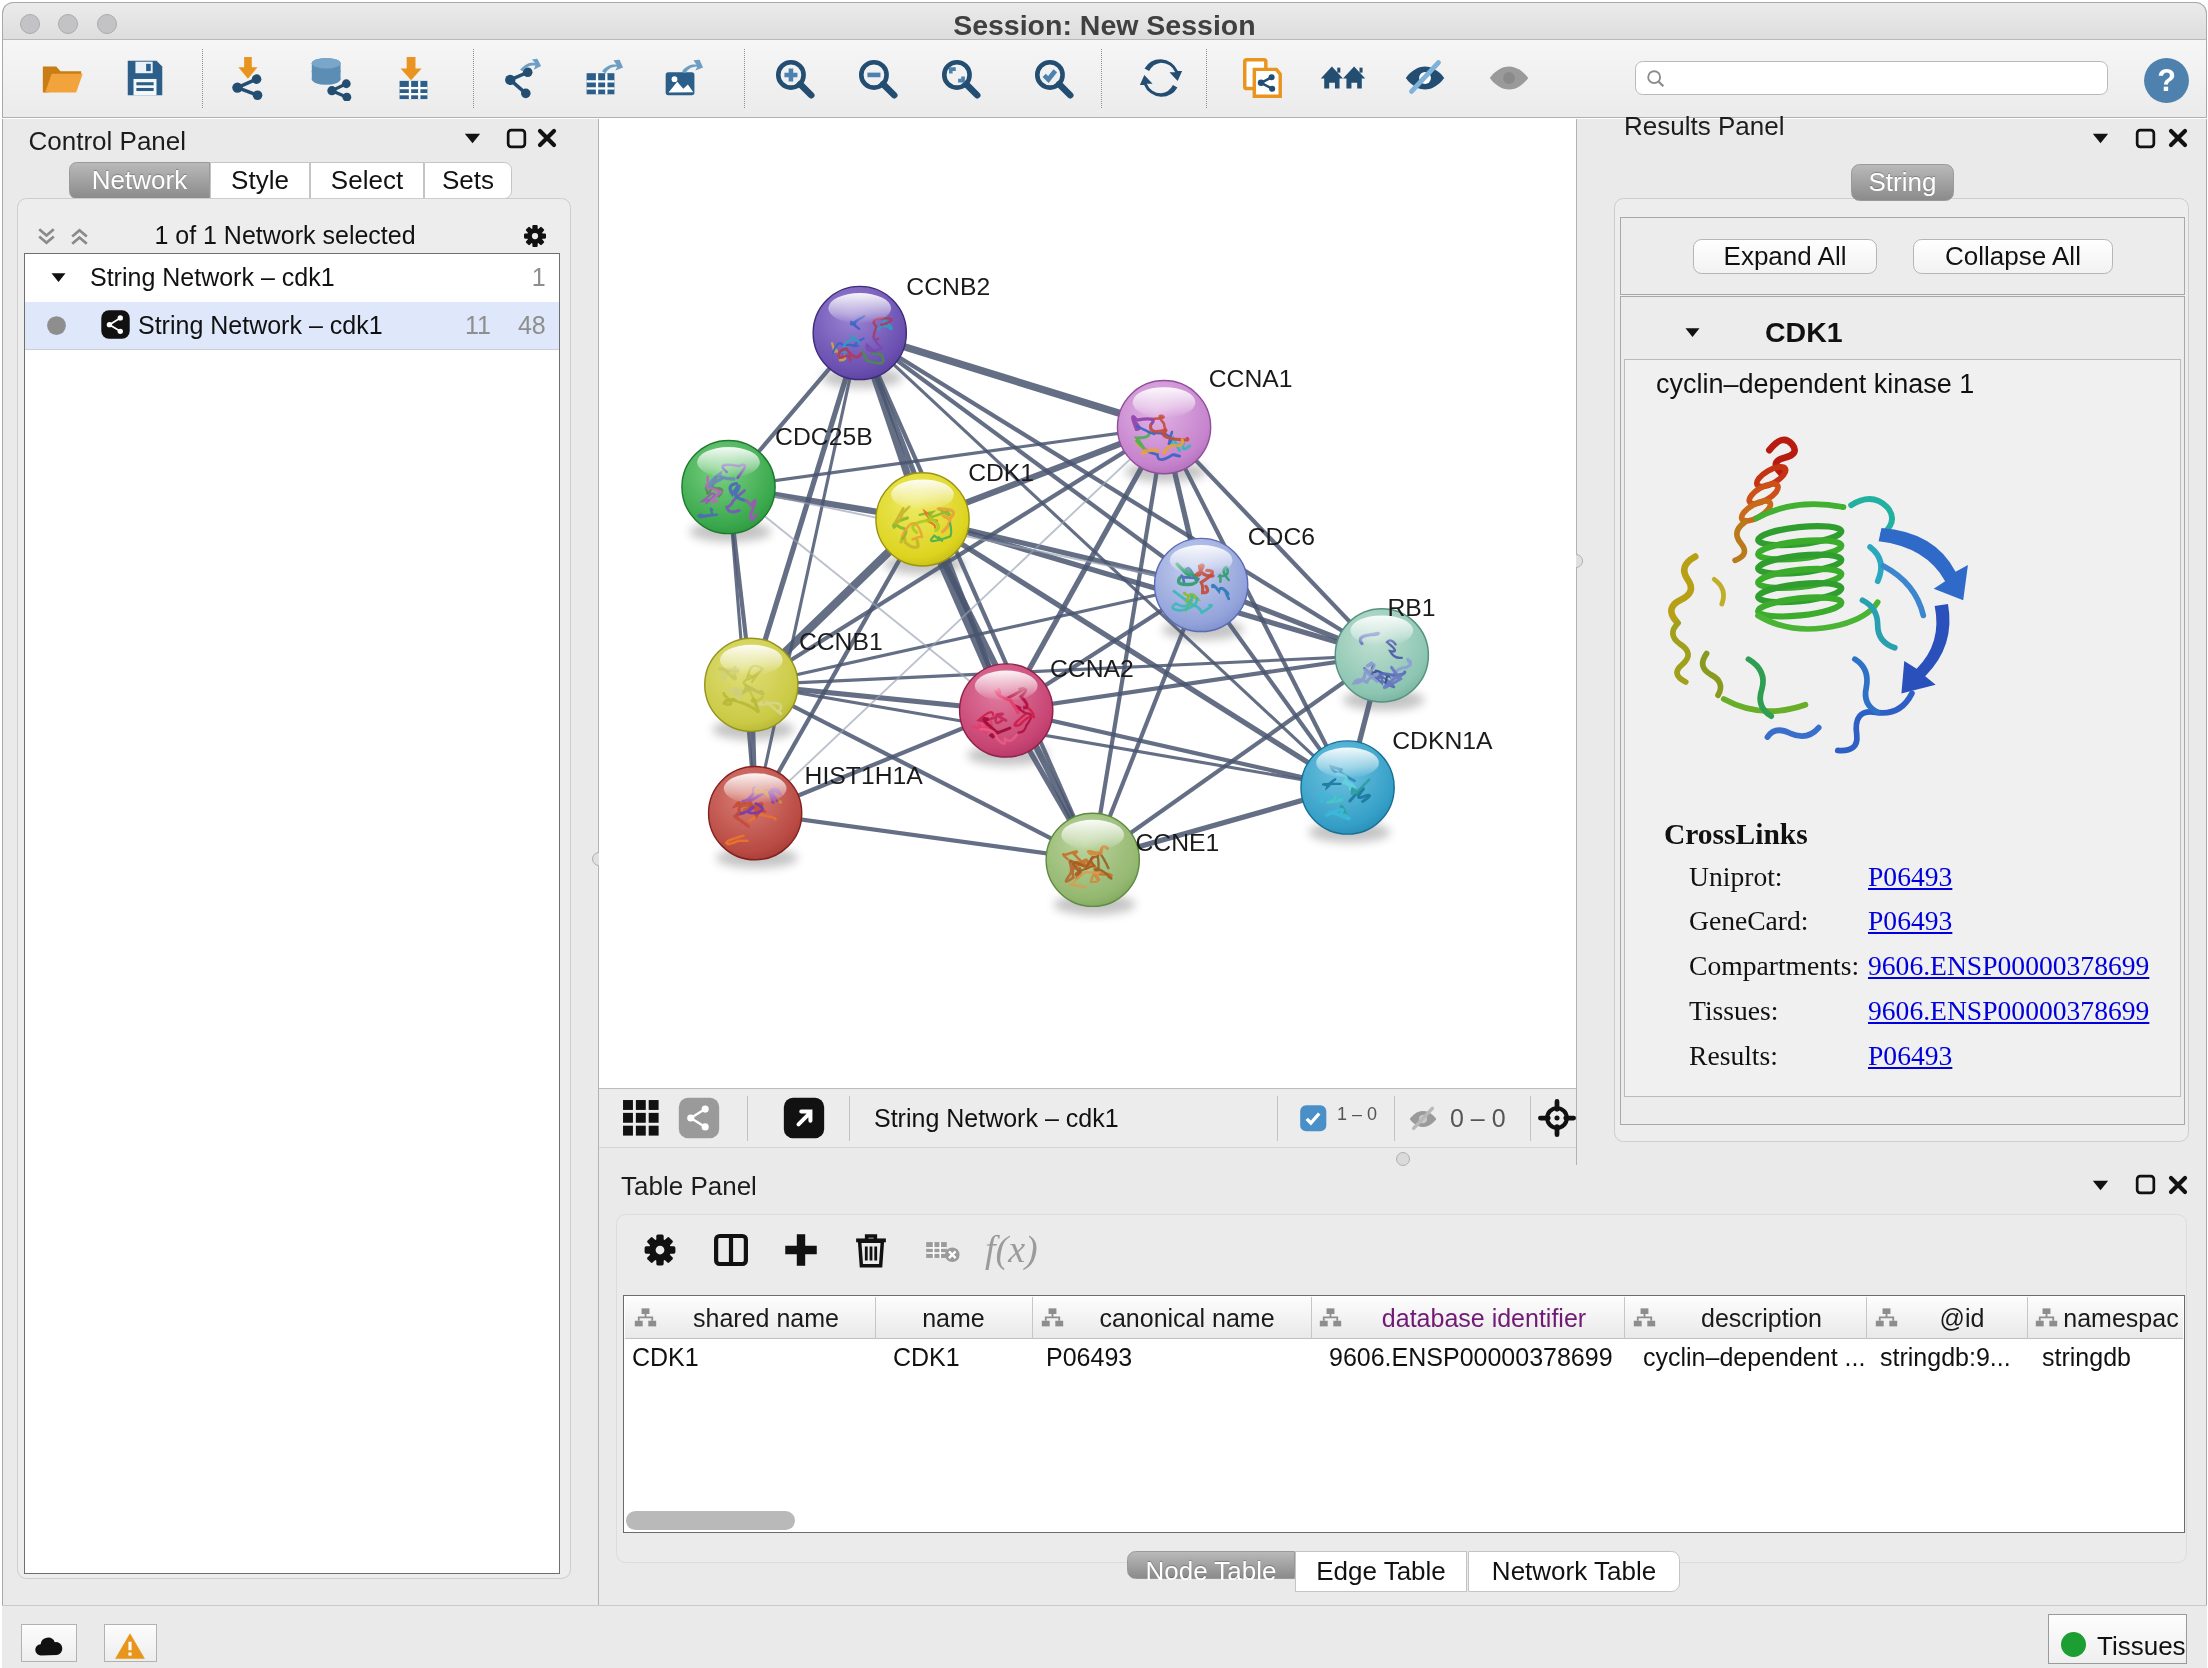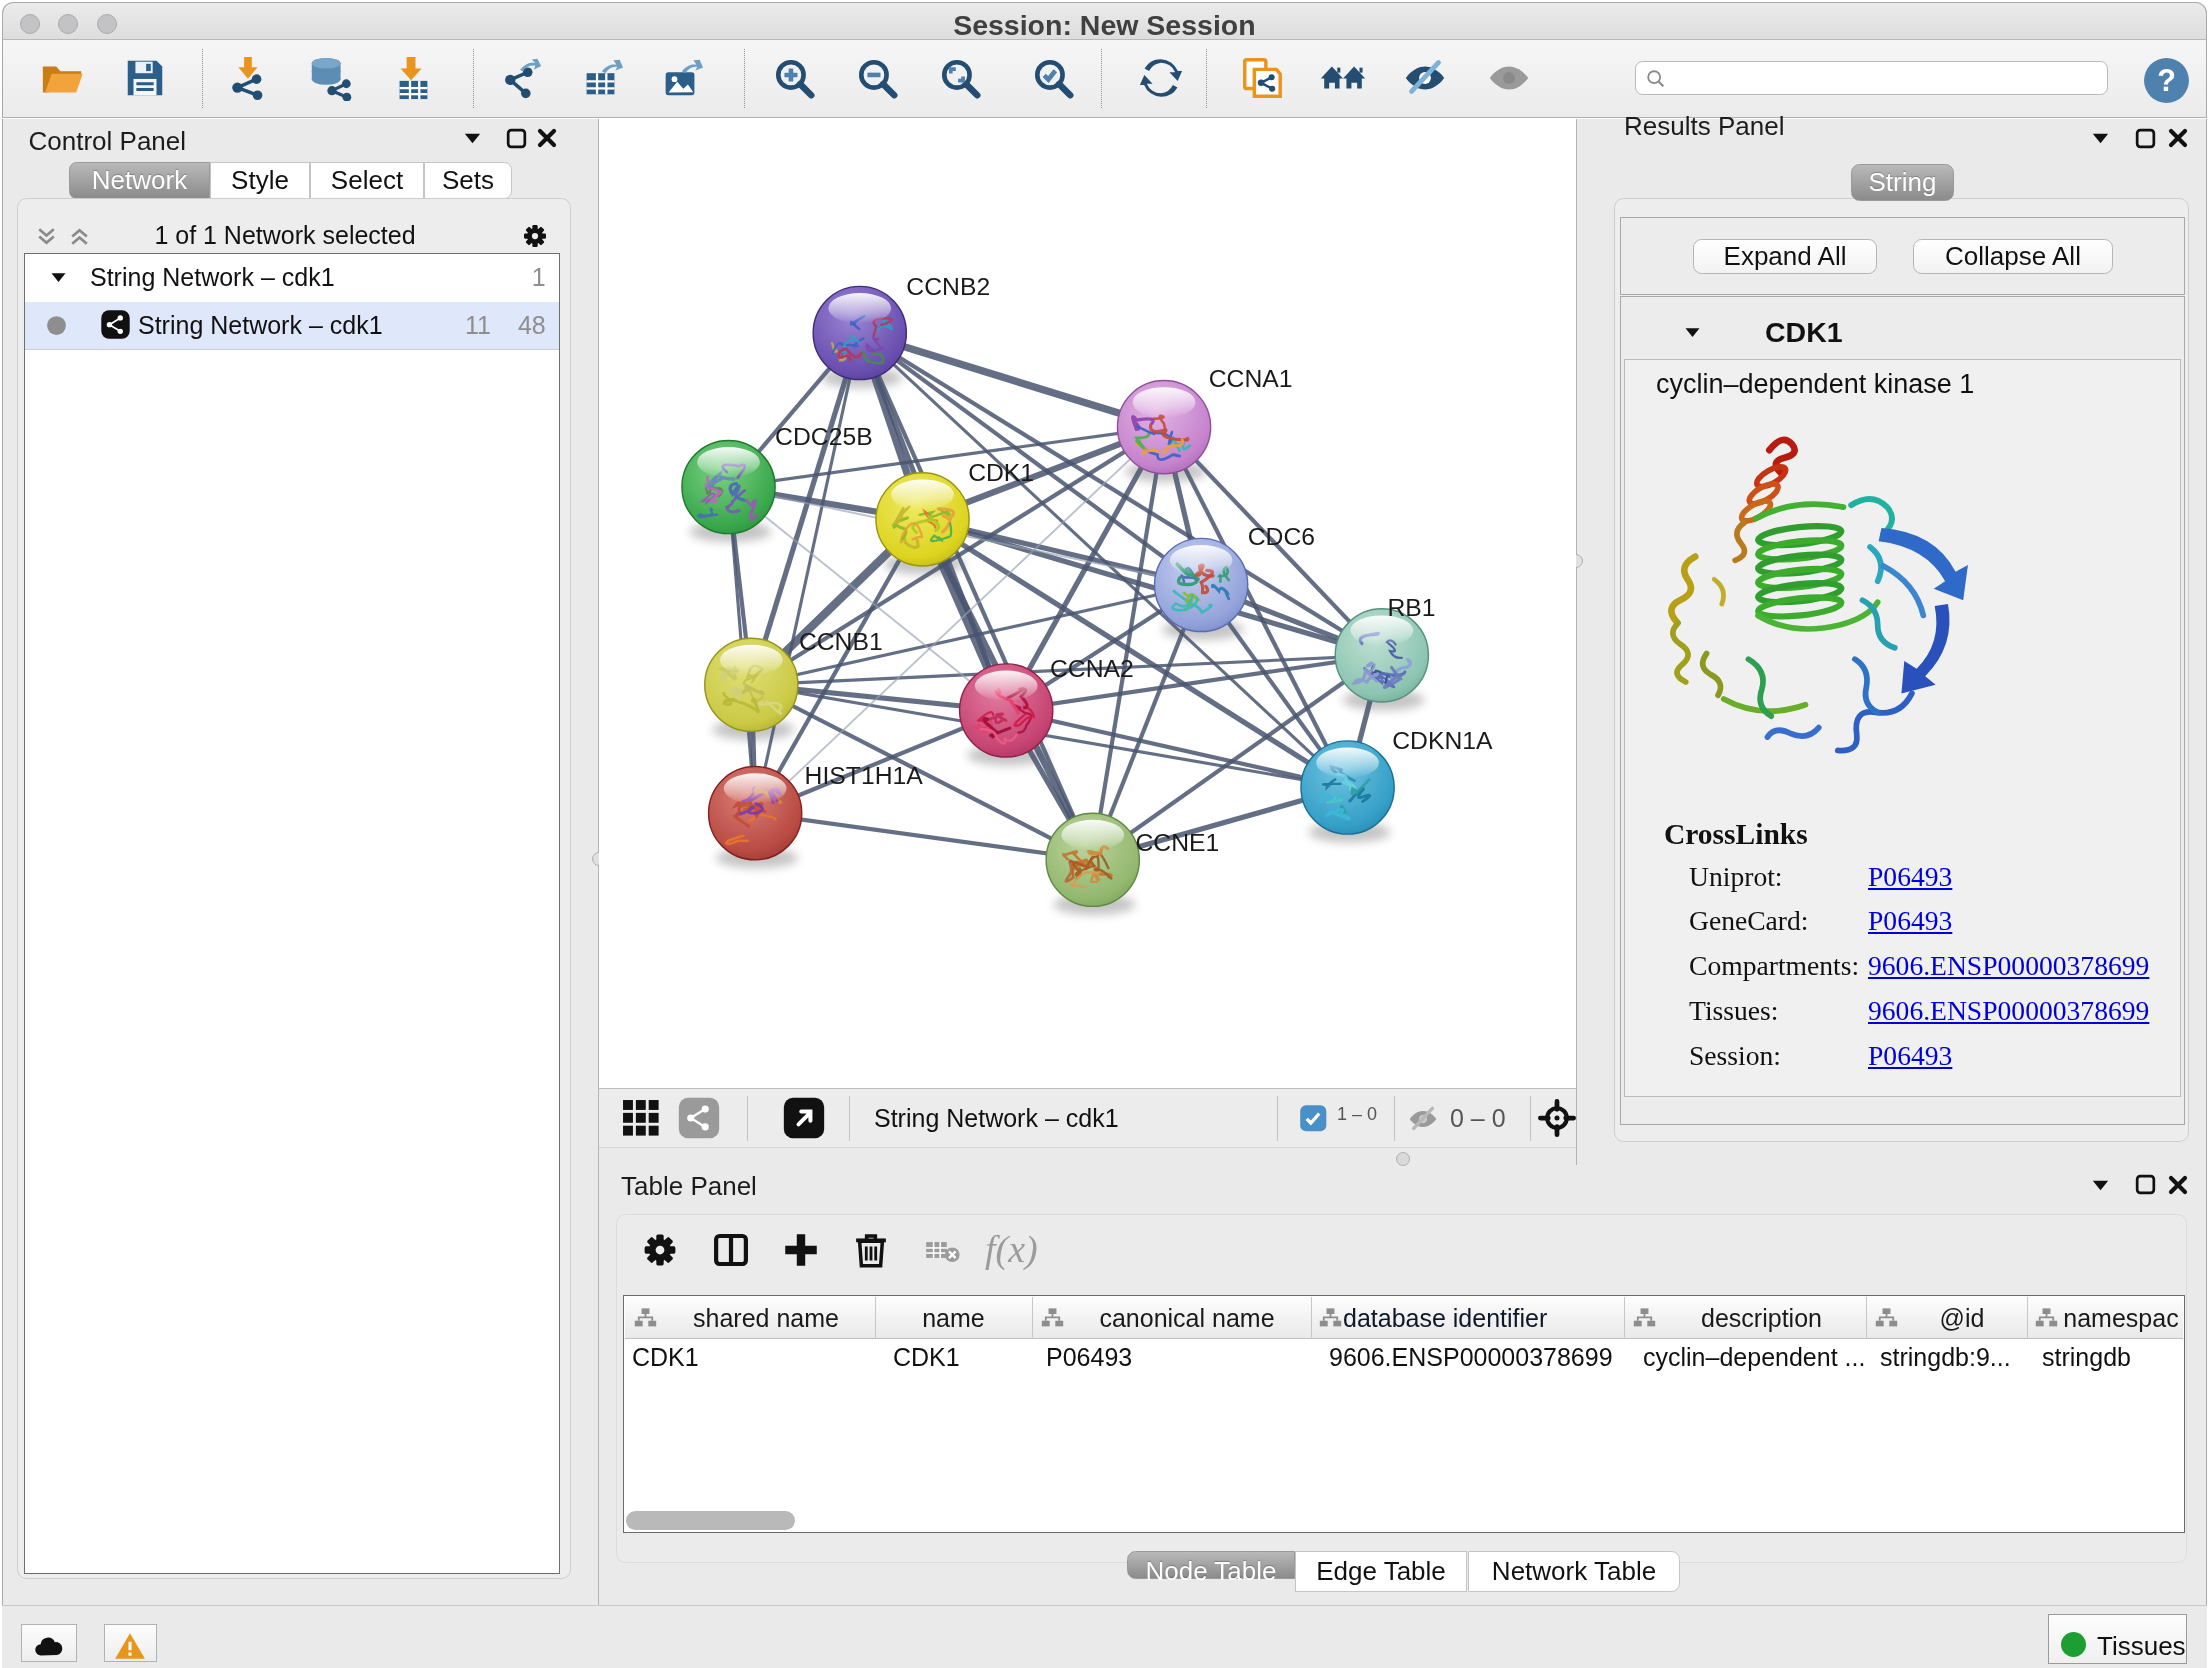--- a/index.html
+++ b/index.html
@@ -655,21 +655,21 @@
   </svg>
 <div class="abs serif" style="left:1664px;top:818px;font-size:29.5px;font-weight:bold;color:#111">CrossLinks</div>
 <div class="abs serif" style="left:1689px;top:861px;font-size:27.6px;color:#111">Uniprot:</div>
 <div class="abs serif link" style="left:1868px;top:861px;font-size:27.6px">P06493</div>
 <div class="abs serif" style="left:1689px;top:905px;font-size:27.6px;color:#111">GeneCard:</div>
 <div class="abs serif link" style="left:1868px;top:905px;font-size:27.6px">P06493</div>
 <div class="abs serif" style="left:1689px;top:950px;font-size:27.6px;color:#111">Compartments:</div>
 <div class="abs serif link" style="left:1868px;top:950px;font-size:27.6px">9606.ENSP00000378699</div>
 <div class="abs serif" style="left:1689px;top:995px;font-size:27.6px;color:#111">Tissues:</div>
 <div class="abs serif link" style="left:1868px;top:995px;font-size:27.6px">9606.ENSP00000378699</div>
-<div class="abs serif" style="left:1689px;top:1040px;font-size:27.6px;color:#111">Session:</div>
+<div class="abs serif" style="left:1689px;top:1040px;font-size:27.6px;color:#111">Results:</div>
 <div class="abs serif link" style="left:1868px;top:1040px;font-size:27.6px">P06493</div>
 <div class="abs phdr" style="left:621px;top:1171px">Table Panel</div>
 <svg class="abs" style="left:2089px;top:1174px" width="23" height="23" viewBox="0 0 24 24">
     <path d="M4 7h16l-8 10z" fill="#111"></path>
   </svg>
 <svg class="abs" style="left:2133px;top:1172px" width="25" height="25" viewBox="0 0 24 24">
     <rect x="4" y="4" width="16" height="16" rx="3" fill="none" stroke="#111" stroke-width="2.6"></rect>
   </svg>
 <svg class="abs" style="left:2166px;top:1173px" width="24" height="24" viewBox="0 0 24 24">
     <path d="M5 5 19 19M19 5 5 19" stroke="#111" stroke-width="4.2" stroke-linecap="round"></path>
@@ -732,21 +732,21 @@
     <path d="M12 8v3M6 14v-3h12v3" fill="none" stroke="#8d8d8d" stroke-width="1.6"></path>
   </svg>
 <div class="abs" style="left:1064px;top:1304px;width:246px;text-align:center;font-size:25px;color:#1a1a1a">canonical name</div>
 <div class="abs" style="left:1624px;top:1297px;width:1px;height:42px;background:#c6c6c6"></div>
 <svg class="abs" style="left:1317px;top:1305px" width="27" height="27" viewBox="0 0 24 24">
     <rect x="8.5" y="3" width="7" height="5" fill="#8d8d8d"></rect>
     <rect x="2.5" y="14" width="7" height="5" fill="#8d8d8d"></rect>
     <rect x="14.5" y="14" width="7" height="5" fill="#8d8d8d"></rect>
     <path d="M12 8v3M6 14v-3h12v3" fill="none" stroke="#8d8d8d" stroke-width="1.6"></path>
   </svg>
-<div class="abs" style="left:1343px;top:1304px;width:282px;text-align:left;font-size:25px;color:#0f172a">database identifier</div>
+<div class="abs" style="left:1343px;top:1304px;width:282px;text-align:center;font-size:25px;color:#701a75">database identifier</div>
 <div class="abs" style="left:1866px;top:1297px;width:1px;height:42px;background:#c6c6c6"></div>
 <svg class="abs" style="left:1631px;top:1305px" width="27" height="27" viewBox="0 0 24 24">
     <rect x="8.5" y="3" width="7" height="5" fill="#8d8d8d"></rect>
     <rect x="2.5" y="14" width="7" height="5" fill="#8d8d8d"></rect>
     <rect x="14.5" y="14" width="7" height="5" fill="#8d8d8d"></rect>
     <path d="M12 8v3M6 14v-3h12v3" fill="none" stroke="#8d8d8d" stroke-width="1.6"></path>
   </svg>
 <div class="abs" style="left:1657px;top:1304px;width:209px;text-align:center;font-size:25px;color:#1a1a1a">description</div>
 <div class="abs" style="left:2027px;top:1297px;width:1px;height:42px;background:#c6c6c6"></div>
 <svg class="abs" style="left:1873px;top:1305px" width="27" height="27" viewBox="0 0 24 24">

